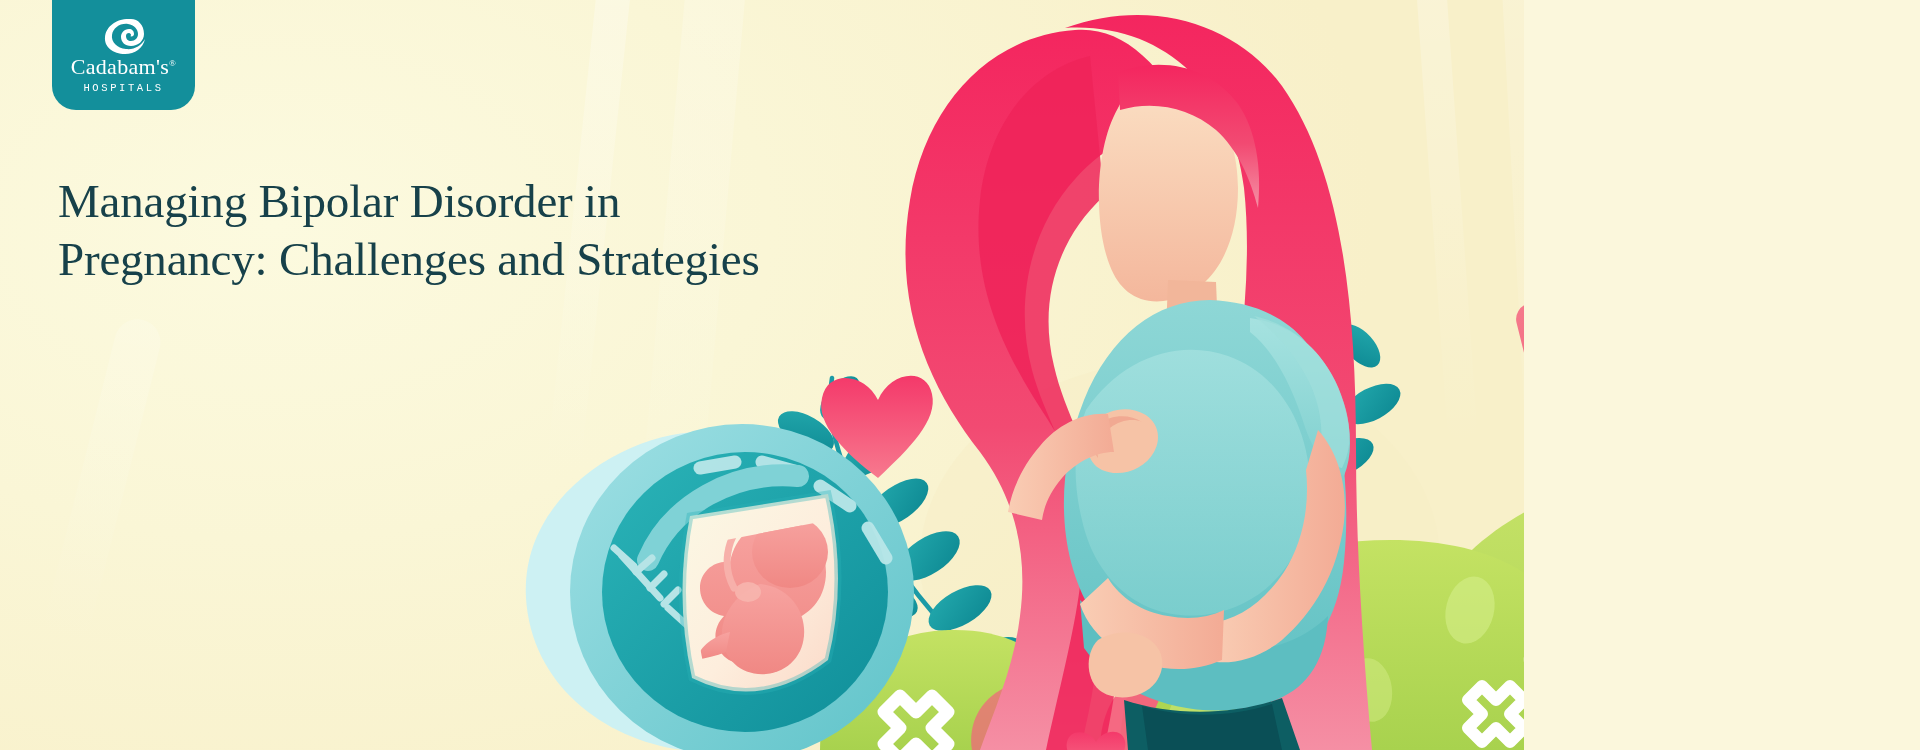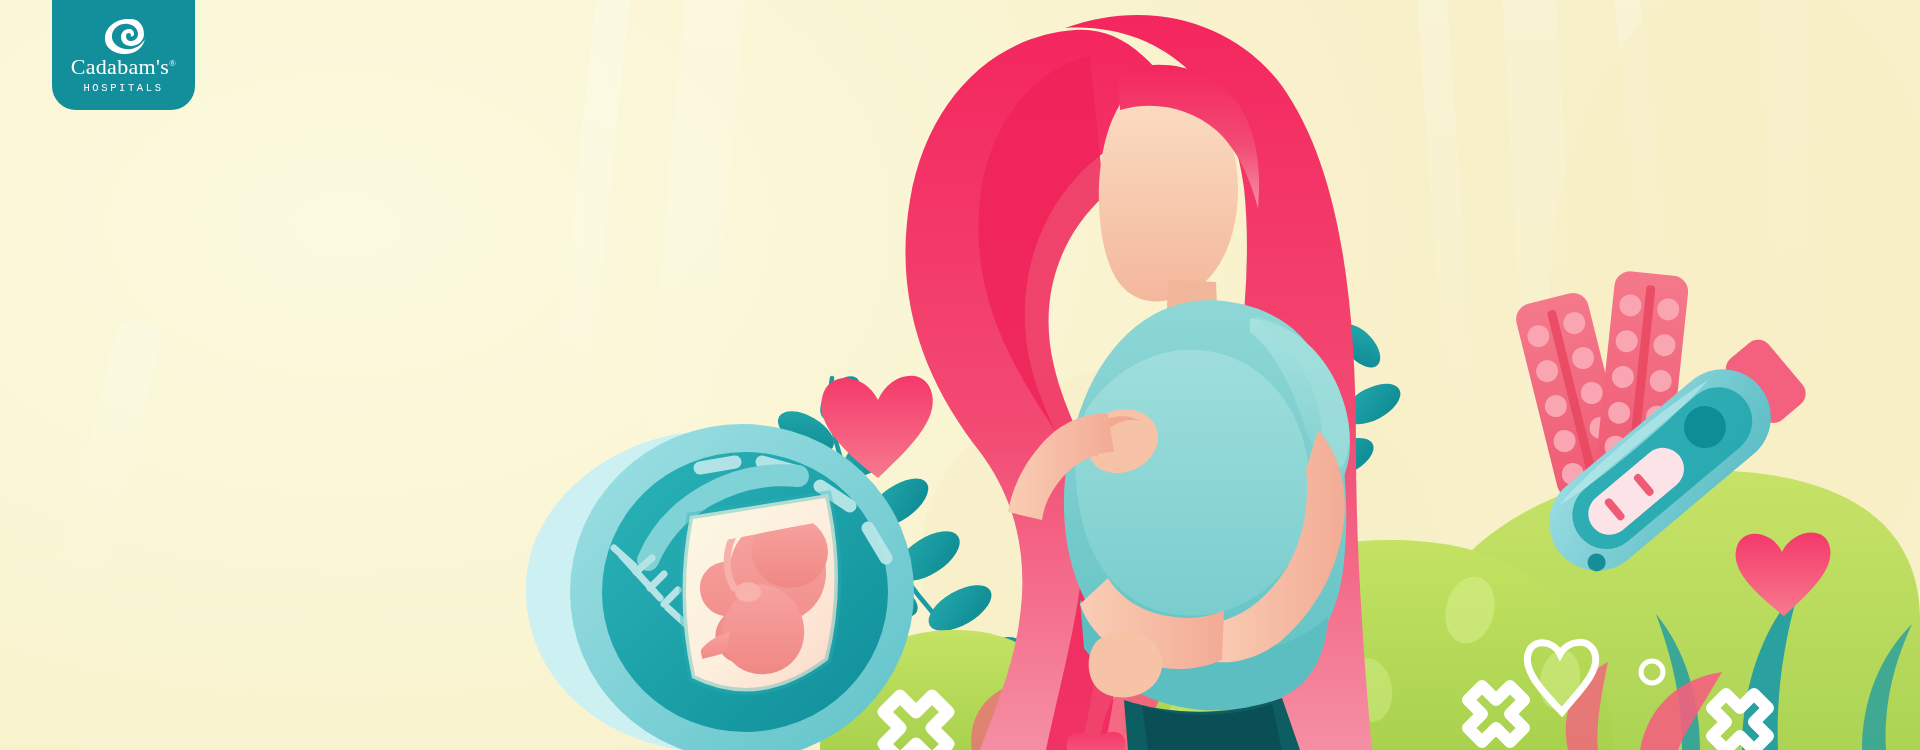--- a/index.html
+++ b/index.html
@@ -4,21 +4,21 @@
 <style>
   * { margin:0; padding:0; box-sizing:border-box; }
   html, body { width:1920px; height:750px; overflow:hidden; }
   body {
     font-family:"Liberation Serif", serif;
     background:#fbf7dc;
   }
 
   .banner {
     position:relative;
-    width:1920px;
+    width:1524px;
     height:750px;
     overflow:hidden;
     background:
       radial-gradient(ellipse 1100px 700px at 18% 30%, #fcfadf 0%, #faf6d6 45%, #f8f0c9 100%),
       linear-gradient(160deg, #fcfbe2 0%, #faf6d4 40%, #f7eec2 75%, #f6e9b8 100%);
   }
 
   
   .streaks { position:absolute; inset:0; pointer-events:none; }
   .streak {
@@ -440,14 +440,18 @@
                  C31,20 33,19 33,17 C33,14 31,12 28,12 C23,12 20,16 20,20
                  C20,25 24,29 30,29 C37,29 43,24 43,17 C43,8 37,2 30,2 Z" fill="#ffffff"></path>
       </svg>
     </div>
     <div class="logo-word">
       <span>Cadabam's</span><span class="reg">®</span>
     </div>
     <div class="logo-sub">HOSPITALS</div>
   </div>
 
+  <div class="title-block">
+    <div class="title-line">Managing Bipolar Disorder in</div>
+    <div class="title-line">Pregnancy: Challenges and Strategies</div>
+  </div>
 
 </div>
 
 </body></html>

